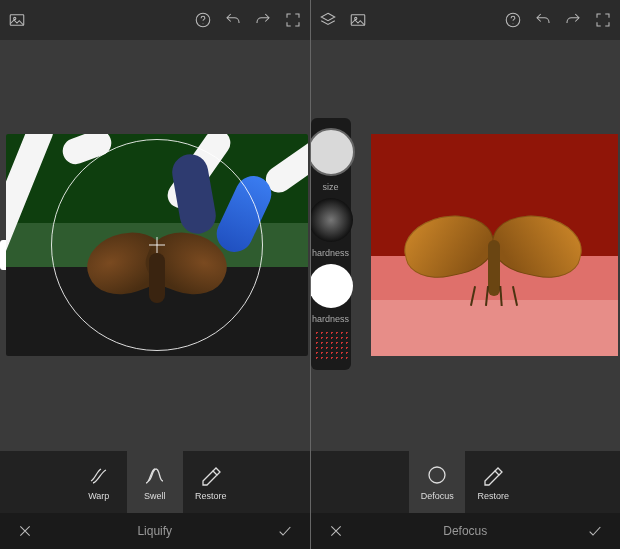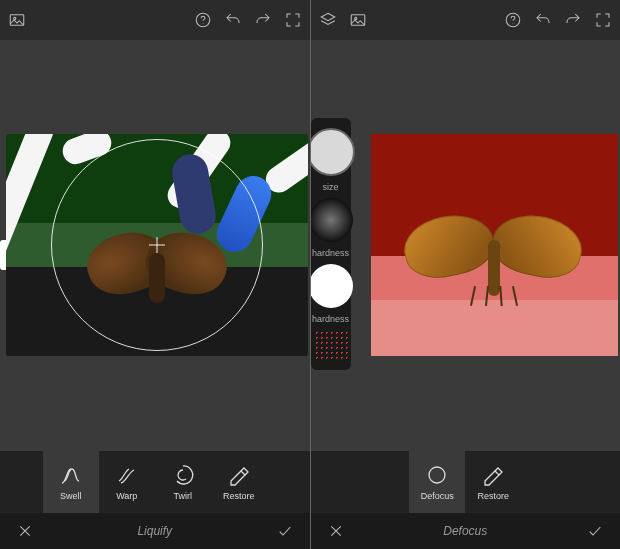--- a/index.html
+++ b/index.html
@@ -57,21 +57,21 @@
   .bp-hard{background:radial-gradient(circle,#777 0%,#111 70%);}
   .bp-op{background:#fff;}
   .bp-grid{width:34px;height:30px;background-image:radial-gradient(#c33 1px,transparent 1px);background-size:5px 5px;border-radius:4px;}
   
   .toolstrip{height:62px;background:#222;display:flex;justify-content:center;align-items:stretch;}
   .tool{width:56px;display:flex;flex-direction:column;align-items:center;justify-content:center;gap:4px;color:#ddd;font-size:9px;cursor:pointer;}
   .tool.active{background:#3a3a3a;}
   .tool svg{width:24px;height:24px;stroke:#ddd;fill:none;stroke-width:1.3;}
   
   .footer{height:36px;background:#1a1a1a;display:flex;align-items:center;justify-content:space-between;padding:0 16px;color:#999;font-size:12px;}
-  .footer .mid{flex:1;text-align:center;font-style:italic;}
+  .footer .mid{flex:1;text-align:center;}
   .fbtn{width:18px;height:18px;display:flex;align-items:center;justify-content:center;cursor:pointer;}
   .fbtn svg{width:16px;height:16px;stroke:#bbb;fill:none;stroke-width:1.6;}
 </style>
 </head>
 <body>
 
 <div class="stage">
 
   <div class="pane">
     <div class="topbar">
@@ -130,39 +130,32 @@
             <div class="bwing l"></div>
               <div class="bwing r"></div>
               <div class="bbody"></div>
           </div>
           <div class="circle-tool"></div>
         </div>
       </div>
     </div>
 
     <div class="toolstrip">
+      <div class="tool">
+        <svg viewBox="0 0 24 24">
+            <path d="M4 18c4-2 6-10 10-12M6 20c5-1 8-11 13-13"></path>
+          </svg>
+        <span>Warp</span>
+      </div>
       <div class="tool active">
         <svg viewBox="0 0 24 24">
             <path d="M5 18c4 0 4-12 8-12s3 12 7 12"></path>
             <path d="M3 20c4 0 5-14 9-14"></path>
           </svg>
         <span>Swell</span>
-      </div>
-      <div class="tool">
-        <svg viewBox="0 0 24 24">
-            <path d="M4 18c4-2 6-10 10-12M6 20c5-1 8-11 13-13"></path>
-          </svg>
-        <span>Warp</span>
-      </div>
-      <div class="tool">
-        <svg viewBox="0 0 24 24">
-            <path d="M12 3a9 9 0 11-6 15"></path>
-            <path d="M12 7a5 5 0 103 9"></path>
-          </svg>
-        <span>Twirl</span>
       </div>
       <div class="tool">
         <svg viewBox="0 0 24 24">
             <path d="M4 18L14 8l4 4-10 10H4z"></path>
             <path d="M14 8l3-3 4 4-3 3"></path>
           </svg>
         <span>Restore</span>
       </div>
     </div>
 

